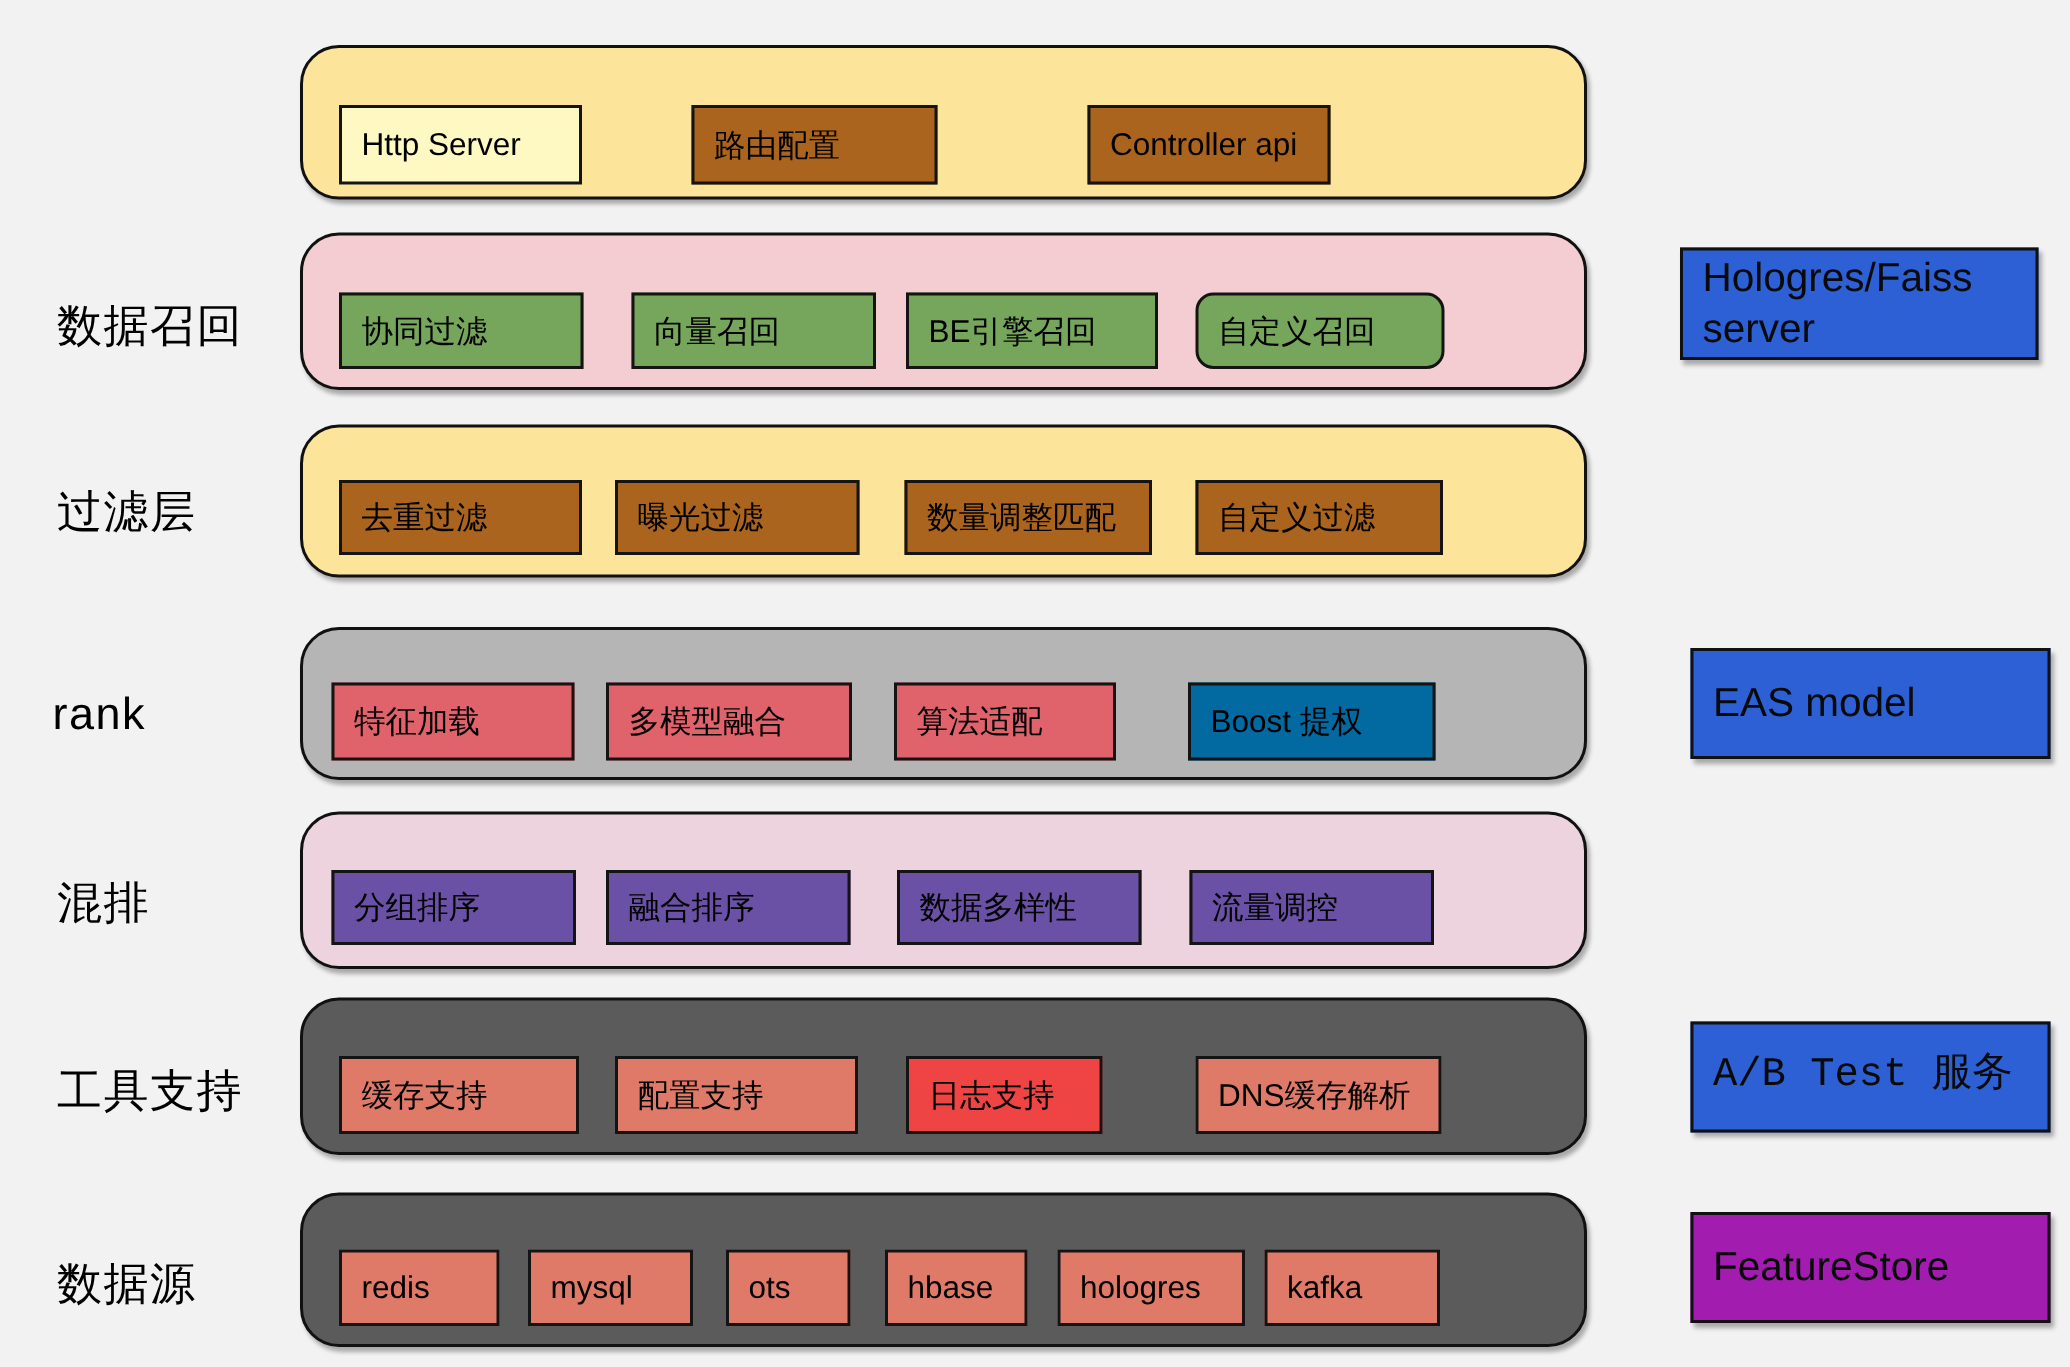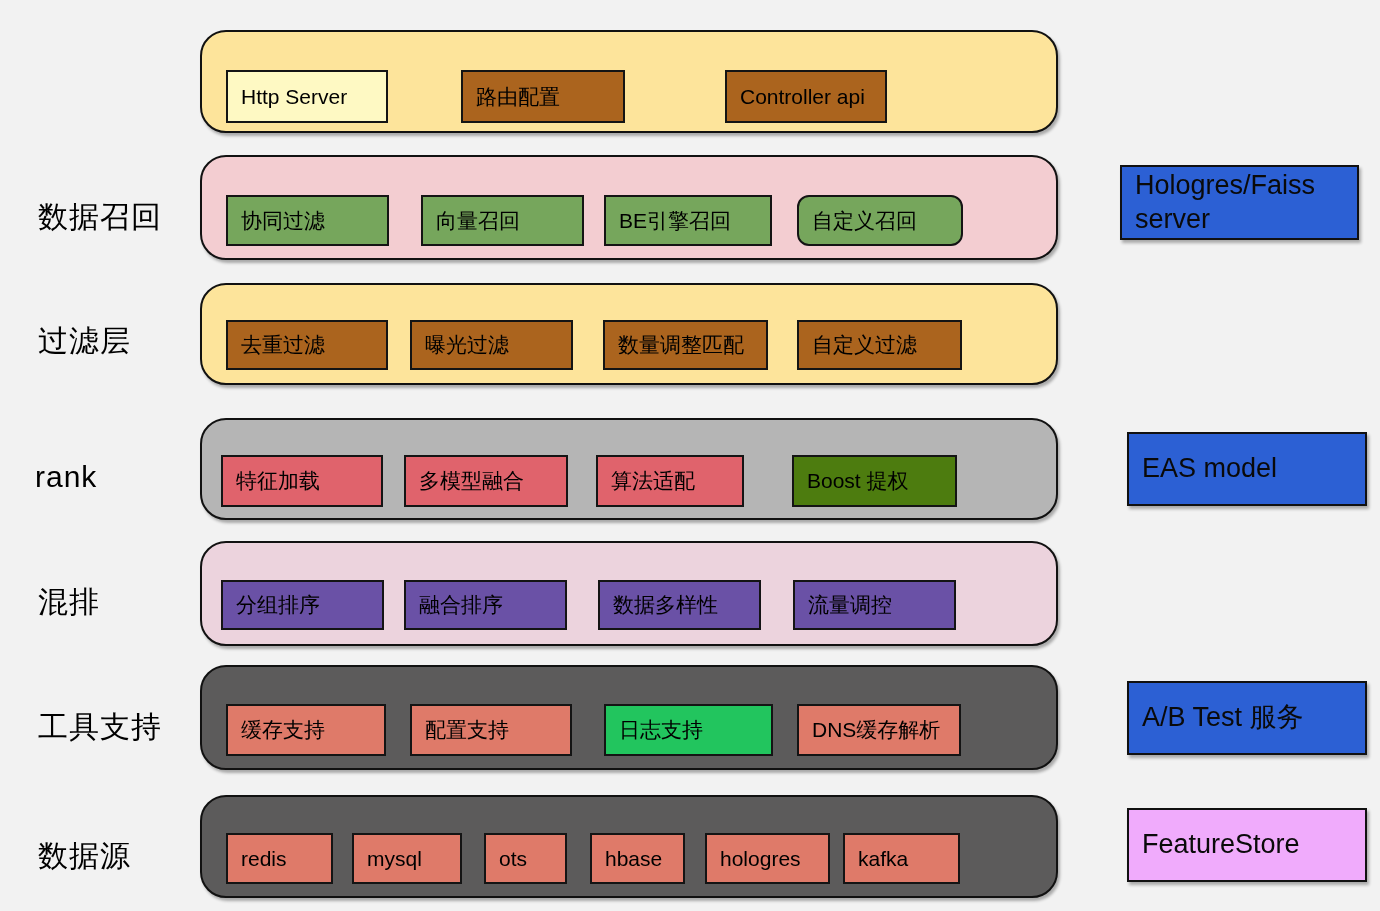--- a/index.html
+++ b/index.html
@@ -69,38 +69,38 @@
     <div class="row-container" style="left: 200px; top: 283px; width: 858px; height: 102px; background: rgb(253, 228, 155);"></div>
     <div class="node" style="left: 226px; top: 320px; width: 162px; height: 50px; background: rgb(171, 100, 30);">去重过滤</div>
     <div class="node" style="left: 410px; top: 320px; width: 163px; height: 50px; background: rgb(171, 100, 30);">曝光过滤</div>
     <div class="node" style="left: 603px; top: 320px; width: 165px; height: 50px; background: rgb(171, 100, 30);">数量调整匹配</div>
     <div class="node" style="left: 797px; top: 320px; width: 165px; height: 50px; background: rgb(171, 100, 30);">自定义过滤</div>
     <div class="row-label" style="left: 35px; top: 452px;">rank</div>
     <div class="row-container" style="left: 200px; top: 418px; width: 858px; height: 102px; background: rgb(181, 181, 181);"></div>
     <div class="node" style="left: 221px; top: 455px; width: 162px; height: 52px; background: rgb(224, 99, 108);">特征加载</div>
     <div class="node" style="left: 404px; top: 455px; width: 164px; height: 52px; background: rgb(224, 99, 108);">多模型融合</div>
     <div class="node" style="left: 596px; top: 455px; width: 148px; height: 52px; background: rgb(224, 99, 108);">算法适配</div>
-    <div class="node" style="left: 792px; top: 455px; width: 165px; height: 52px; background: #4d7c0f;">Boost 提权</div>
+    <div class="node" style="left: 792px; top: 455px; width: 165px; height: 52px; background: #0369a1;">Boost 提权</div>
     <div class="row-label" style="left: 38px; top: 577px;">混排</div>
     <div class="row-container" style="left: 200px; top: 541px; width: 858px; height: 105px; background: rgb(236, 211, 221);"></div>
     <div class="node" style="left: 221px; top: 580px; width: 163px; height: 50px; background: rgb(106, 81, 166);">分组排序</div>
     <div class="node" style="left: 404px; top: 580px; width: 163px; height: 50px; background: rgb(106, 81, 166);">融合排序</div>
     <div class="node" style="left: 598px; top: 580px; width: 163px; height: 50px; background: rgb(106, 81, 166);">数据多样性</div>
     <div class="node" style="left: 793px; top: 580px; width: 163px; height: 50px; background: rgb(106, 81, 166);">流量调控</div>
     <div class="row-label" style="left: 38px; top: 702px;">工具支持</div>
     <div class="row-container" style="left: 200px; top: 665px; width: 858px; height: 105px; background: rgb(92, 91, 91);"></div>
     <div class="node" style="left: 226px; top: 704px; width: 160px; height: 52px; background: rgb(223, 122, 105);">缓存支持</div>
     <div class="node" style="left: 410px; top: 704px; width: 162px; height: 52px; background: rgb(223, 122, 105);">配置支持</div>
-    <div class="node" style="left: 604px; top: 704px; width: 169px; height: 52px; background: #22c55e;">日志支持</div>
+    <div class="node" style="left: 604px; top: 704px; width: 131px; height: 52px; background: #ef4444;">日志支持</div>
     <div class="node" style="left: 797px; top: 704px; width: 164px; height: 52px; background: rgb(223, 122, 105);">DNS缓存解析</div>
     <div class="row-label" style="left: 38px; top: 831px;">数据源</div>
     <div class="row-container" style="left: 200px; top: 795px; width: 858px; height: 103px; background: rgb(92, 91, 91);"></div>
     <div class="node" style="left: 226px; top: 833px; width: 107px; height: 51px; background: rgb(223, 122, 105);">redis</div>
     <div class="node" style="left: 352px; top: 833px; width: 110px; height: 51px; background: rgb(223, 122, 105);">mysql</div>
     <div class="node" style="left: 484px; top: 833px; width: 83px; height: 51px; background: rgb(223, 122, 105);">ots</div>
     <div class="node" style="left: 590px; top: 833px; width: 95px; height: 51px; background: rgb(223, 122, 105);">hbase</div>
     <div class="node" style="left: 705px; top: 833px; width: 125px; height: 51px; background: rgb(223, 122, 105);">hologres</div>
     <div class="node" style="left: 843px; top: 833px; width: 117px; height: 51px; background: rgb(223, 122, 105);">kafka</div>
     <div class="side-box" style="left: 1120px; top: 165px; width: 239px; height: 75px; background: rgb(44, 96, 212);">Hologres/Faiss server</div>
     <div class="side-box" style="left: 1127px; top: 432px; width: 240px; height: 74px; background: rgb(44, 96, 212);">EAS model</div>
-    <div class="side-box" style="left: 1127px; top: 681px; width: 240px; height: 74px; background: rgb(44, 96, 212);">A/B Test 服务</div>
-    <div class="side-box" style="left: 1127px; top: 808px; width: 240px; height: 74px; background: #f0abfc;">FeatureStore</div>
+    <div class="side-box" style="left: 1127px; top: 681px; width: 240px; height: 74px; background: rgb(44, 96, 212); font-family: Liberation Mono, monospace;">A/B Test 服务</div>
+    <div class="side-box" style="left: 1127px; top: 808px; width: 240px; height: 74px; background: #a21caf;">FeatureStore</div>
   </div>
 
 </body></html>

